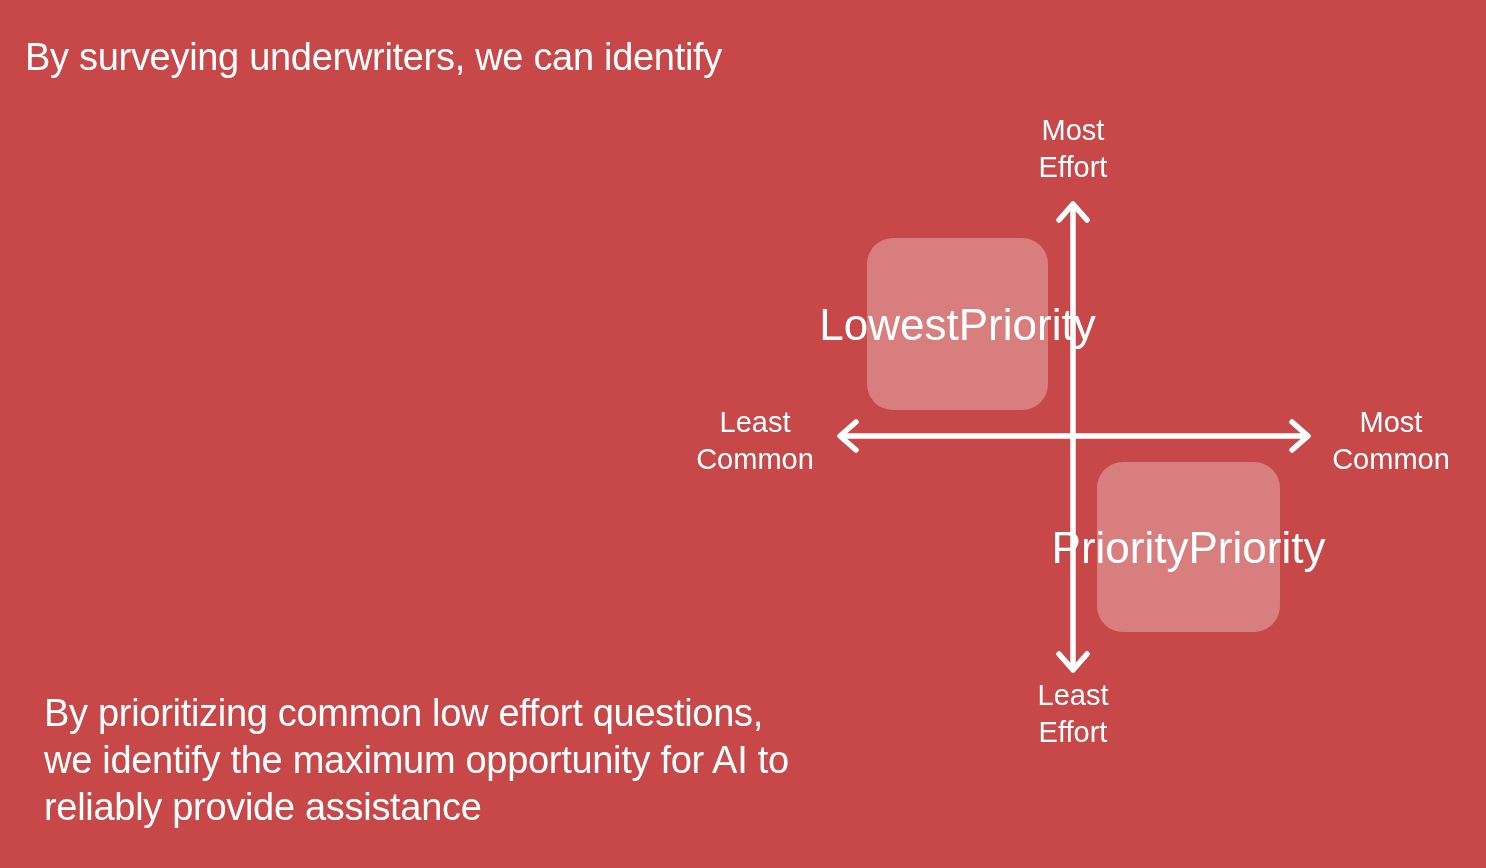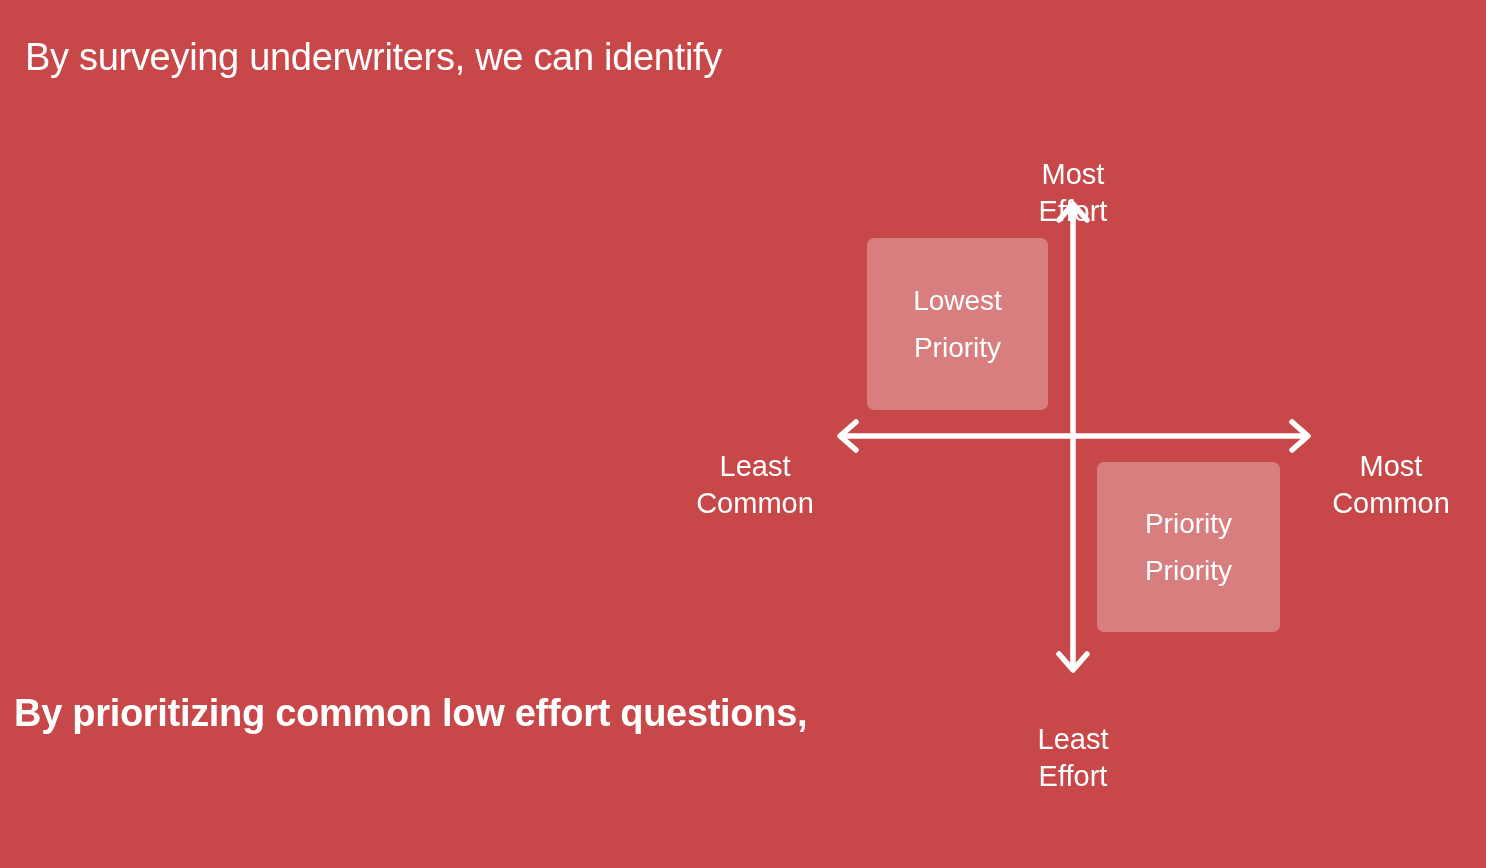--- a/index.html
+++ b/index.html
@@ -18,21 +18,21 @@
   }
   .para {
     position: absolute;
     font-size: 38px;
     line-height: 47px;
     font-weight: 500;
     letter-spacing: -0.3px;
     white-space: nowrap;
   }
   .para-top  { left: 25px; top: 34px; }
-  .para-bottom { left: 14px; top: 690px; font-weight: bold; }
+  .para-bottom { left: 44px; top: 690px; }
 
   .axes {
     position: absolute;
     left: 0; top: 0;
     pointer-events: none;
   }
   .axes line, .axes polyline {
     stroke: var(--color-text, #FFFFFF);
     stroke-width: 5.5;
     stroke-linecap: round;
@@ -40,54 +40,55 @@
     fill: none;
   }
 
   .axis-label {
     position: absolute;
     width: 200px;
     text-align: center;
     font-size: 29px;
     line-height: 37px;
     font-weight: 500;
-    margin-top: 44px;
   }
   .label-most-effort   { left: 973px;  top: 112px; }
   .label-least-effort  { left: 973px;  top: 677px; }
   .label-least-common  { left: 655px;  top: 404px; }
   .label-most-common   { left: 1291px; top: 404px; }
 
   .quadrant-box {
     position: absolute;
     background: var(--color-quadrant_box, #D97E7F);
-    border-radius: 7px;
+    border-radius: 26px;
     display: flex;
-    flex-direction: column;
+    flex-direction: row;
     align-items: center;
     justify-content: center;
     text-align: center;
-    font-size: 28px;
+    font-size: 44px;
     line-height: 47px;
     font-weight: 500;
   }
   .box-lowest  { left: 867px;  top: 238px; width: 181px; height: 172px; }
   .box-highest { left: 1097px; top: 462px; width: 183px; height: 170px; }
 </style>
 </head>
 <body>
 
 <div class="slide">
 
   <div class="para para-top">
     <div>By surveying underwriters, we can identify</div>
   </div>
 
   <div class="para para-bottom">
     <div>By prioritizing common low effort questions,</div>
+    <div>we identify the maximum opportunity for AI to</div>
+    <div>reliably provide assistance</div>
   </div>
 
   <svg class="axes" width="1486" height="868" viewBox="0 0 1486 868">
     <g>
       <line x1="1073" y1="210" x2="1073" y2="664"></line>
       <polyline points="1059,220 1073,204 1087,220"></polyline>
       <polyline points="1059,654 1073,670 1087,654"></polyline>
     </g>
     <g>
       <line x1="845" y1="436" x2="1303" y2="436"></line>

